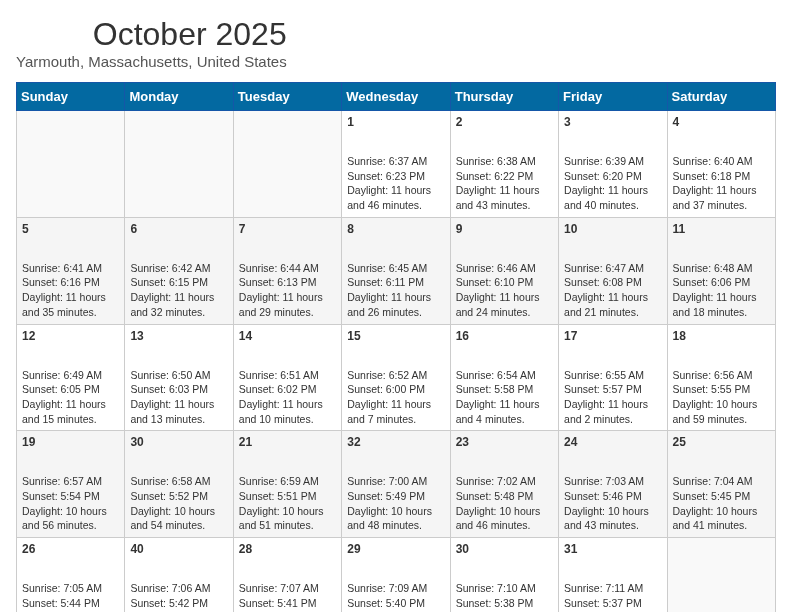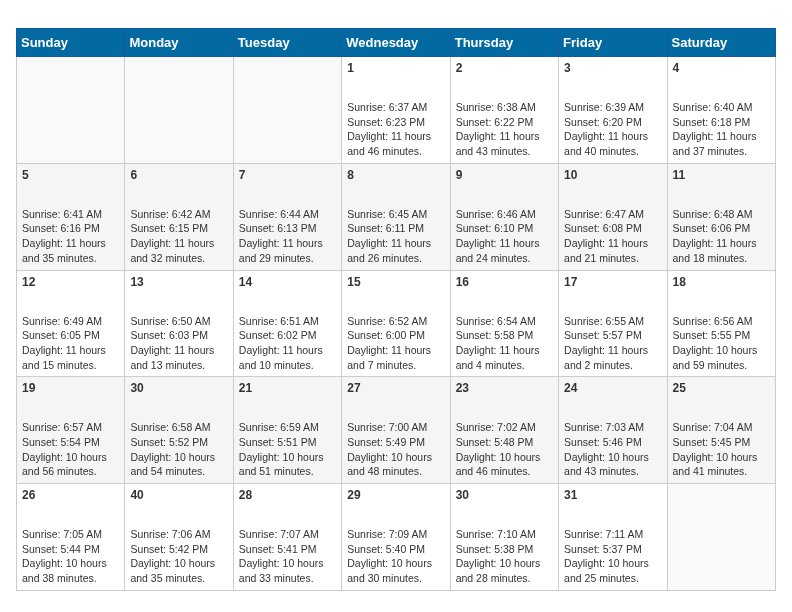--- a/index.html
+++ b/index.html
@@ -96,20 +96,22 @@
     }
     .empty-cell {
       background: #f9f9f9 !important;
     }
   </style>
 </head>
 <body>
 
 <div class="header">
   <div class="title-block">
+    <div class="month-title">October 2025</div>
+    <div class="location">Yarmouth, Massachusetts, United States</div>
   </div>
 </div>
 
 <table class="calendar">
   <thead>
     <tr>
     <th>Sunday</th>
         <th>Monday</th>
         <th>Tuesday</th>
         <th>Wednesday</th>
@@ -270,21 +272,21 @@
 and 54 minutes.</div>
         </td>
         <td>
           <span class="day-number">21</span>
           <div class="day-info" style="white-space: pre-line;">Sunrise: 6:59 AM
 Sunset: 5:51 PM
 Daylight: 10 hours
 and 51 minutes.</div>
         </td>
         <td>
-          <span class="day-number">27</span>
+          <span class="day-number">32</span>
           <div class="day-info" style="white-space: pre-line;">Sunrise: 7:00 AM
 Sunset: 5:49 PM
 Daylight: 10 hours
 and 48 minutes.</div>
         </td>
         <td>
           <span class="day-number">23</span>
           <div class="day-info" style="white-space: pre-line;">Sunrise: 7:02 AM
 Sunset: 5:48 PM
 Daylight: 10 hours

